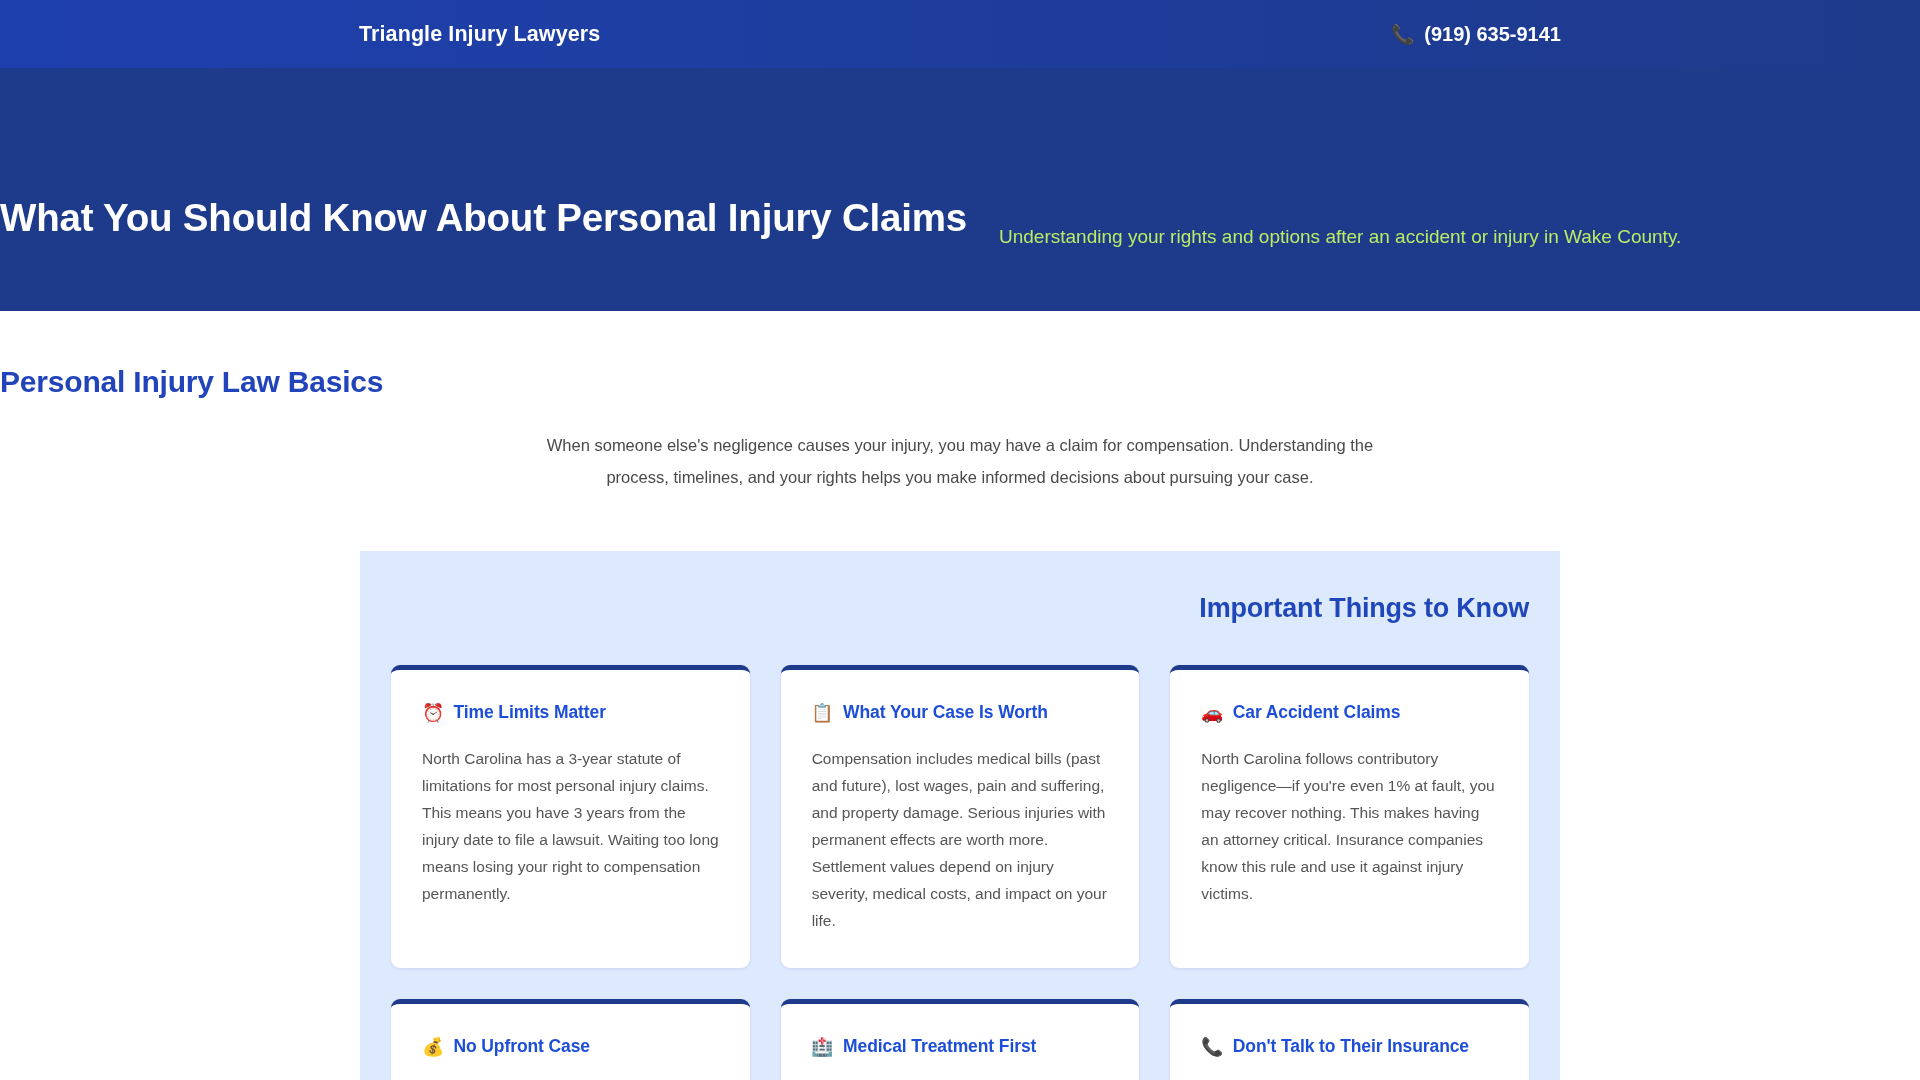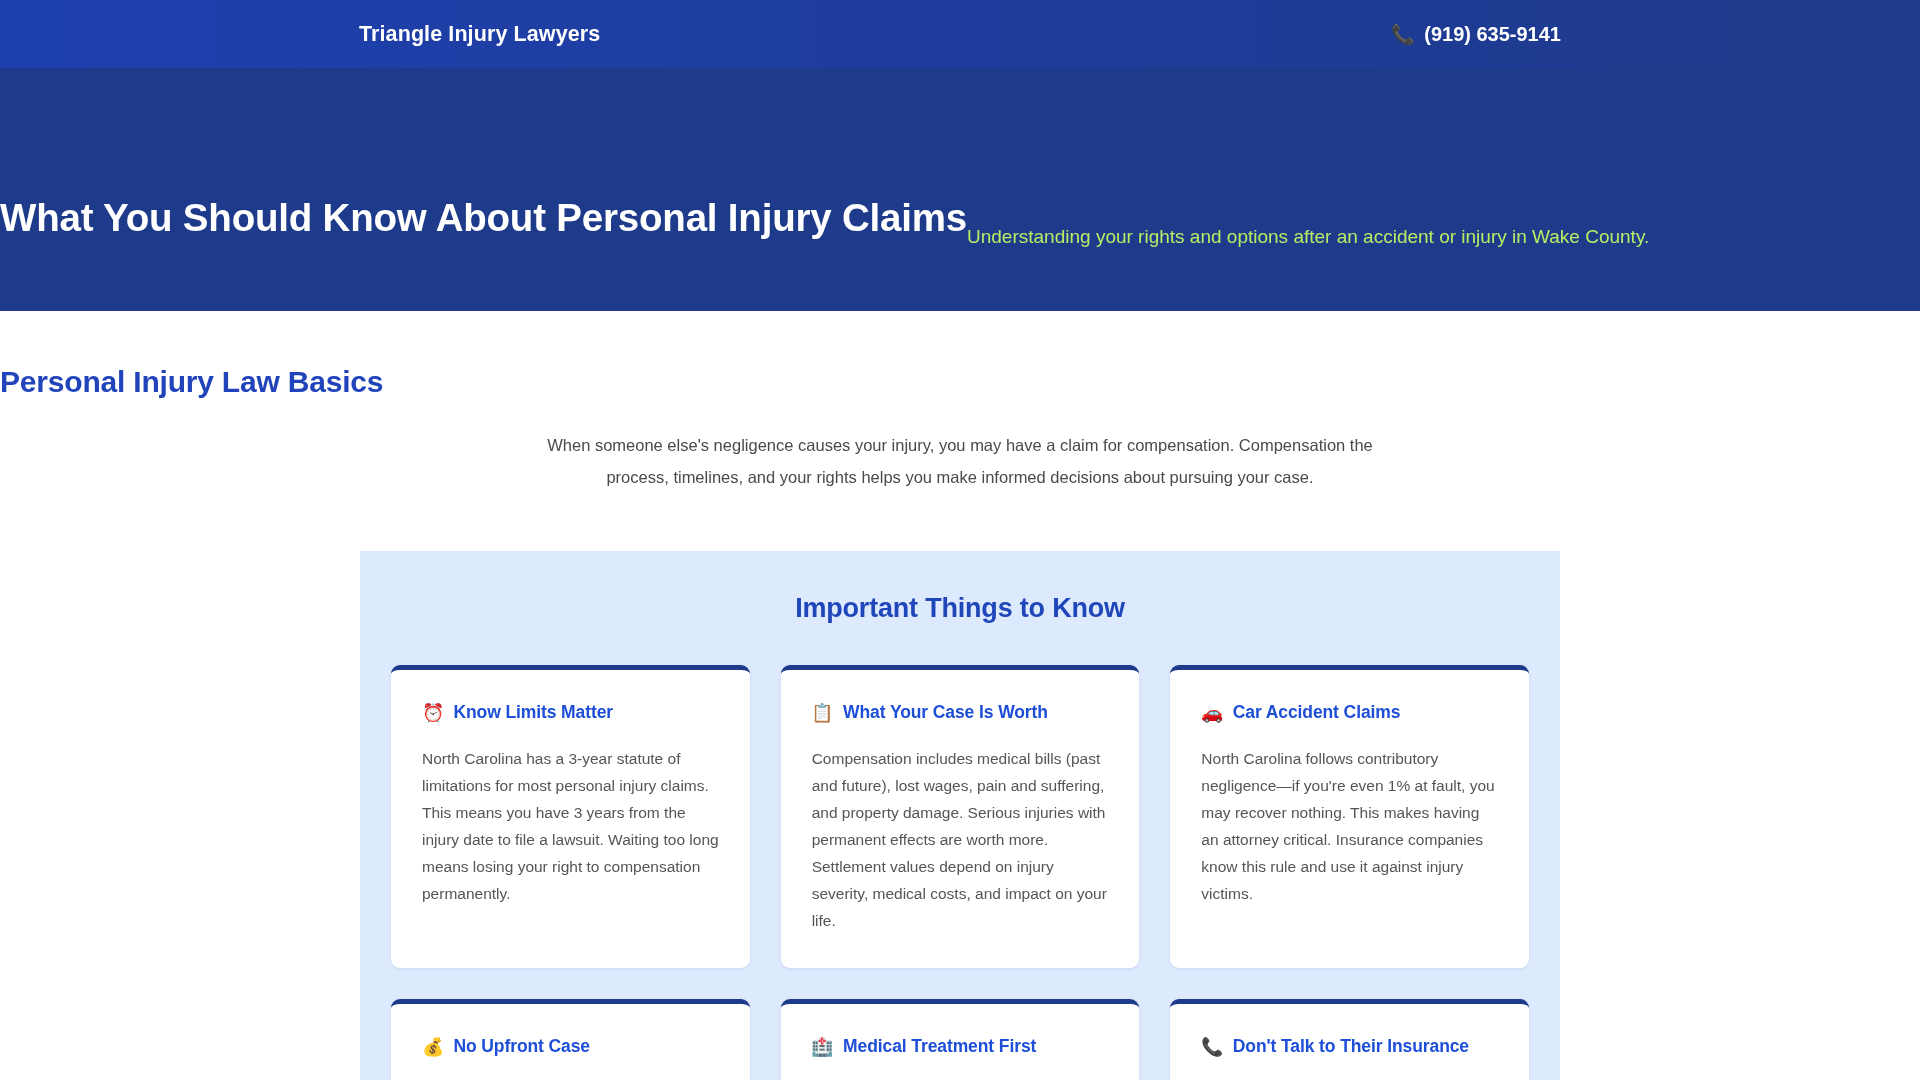--- a/index.html
+++ b/index.html
@@ -1,15 +1,15 @@
 <!DOCTYPE html>
 <html><head>
 <meta charset="utf-8">
 <style>
-  * { margin:0; padding:0; box-sizing:border-box; }
+  * { margin:0; padding:0; box-sizing:border-box;gap:32px; }
   html, body {
     width:1920px; height:1080px;
     background:#ffffff;
     font-family:"Liberation Sans", sans-serif;
     overflow:hidden;
   }
 
   
   .topbar{
     height:68px; width:100%;
@@ -56,21 +56,21 @@
     color:#4a4a4a; font-size:16.5px; line-height:32px;
   }
 
   
   .panel{
     width:1200px; margin:58px auto 0;
     background:#dde9fd;
     padding:42px 31px 31px;
   }
   .panel h2{
-    text-align:center; color:#2047ba;
+    text-align:right; color:#2047ba;
     font-size:27px; font-weight:bold; letter-spacing:-0.2px;
   }
   .grid{
     display:grid; grid-template-columns:repeat(3,1fr);
     gap:31px; margin-top:41px;
   }
   .card{
     background:#ffffff;
     border-top:5px solid #1e3a8a;
     border-radius:9px;
@@ -101,31 +101,31 @@
   </div>
 </div>
 
 <div class="hero">
   <h1>What You Should Know About Personal Injury Claims</h1>
   <p>Understanding your rights and options after an accident or injury in Wake County.</p>
 </div>
 
 <div class="section">
   <div class="basics-title">Personal Injury Law Basics</div>
-  <div class="basics-body">When someone else's negligence causes your injury, you may have a claim for compensation. Compensation the process, timelines, and your rights helps you make informed decisions about pursuing your case.</div>
+  <div class="basics-body">When someone else's negligence causes your injury, you may have a claim for compensation. Understanding the process, timelines, and your rights helps you make informed decisions about pursuing your case.</div>
 
   <div class="panel">
     <h2>Important Things to Know</h2>
 
     <div class="grid">
 
       <div class="card">
         <div class="card-head">
           <span class="emoji">⏰</span>
-          <span class="t">Know Limits Matter</span>
+          <span class="t">Time Limits Matter</span>
         </div>
         <p>North Carolina has a 3-year statute of limitations for most personal injury claims. This means you have 3 years from the injury date to file a lawsuit. Waiting too long means losing your right to compensation permanently.</p>
       </div>
 
       <div class="card">
         <div class="card-head">
           <span class="emoji">📋</span>
           <span class="t">What Your Case Is Worth</span>
         </div>
         <p>Compensation includes medical bills (past and future), lost wages, pain and suffering, and property damage. Serious injuries with permanent effects are worth more. Settlement values depend on injury severity, medical costs, and impact on your life.</p>

